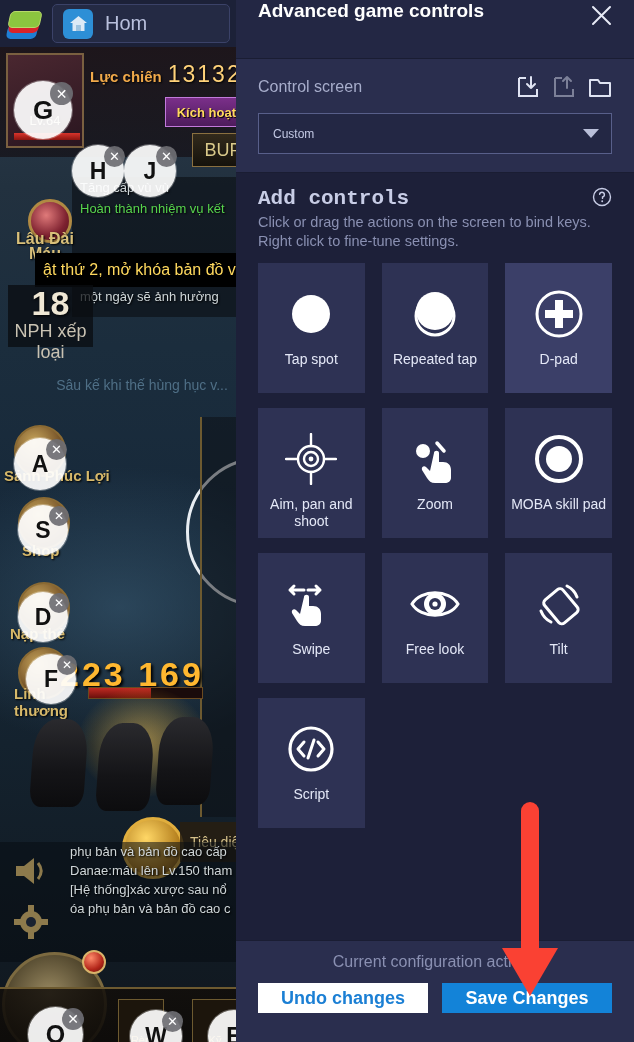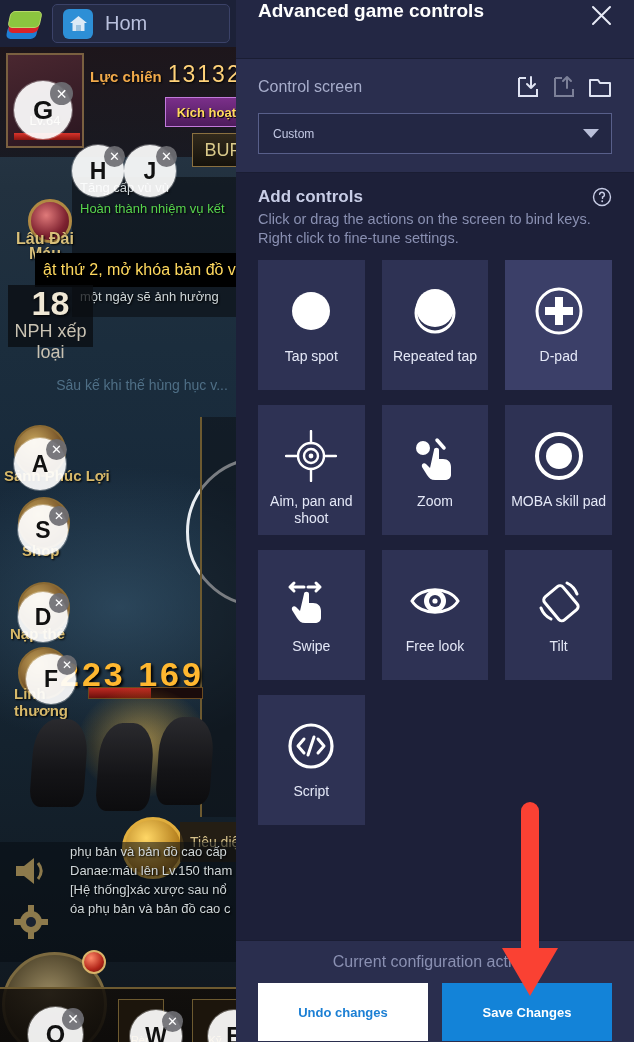--- a/index.html
+++ b/index.html
@@ -255,21 +255,21 @@
   .caret { width: 0; height: 0; border-left: 8px solid transparent; border-right: 8px solid transparent;
     border-top: 9px solid #b9bfd9; }
 
   .add-block {
     flex: 1 1 auto;
     background: #1d2039;
     padding: 14px 22px 0 22px;
     overflow: hidden;
   }
   .add-head { display: flex; align-items: flex-start; }
-  .add-title { color: #c8cde6; font-size: 17px; font-weight: bold; flex: 1; }
+  .add-title { color: #c8cde6; font-size: 21px; font-weight: bold; flex: 1; font-family: Liberation Mono, monospace; }
   .help-icon { width: 20px; height: 20px; cursor: pointer; }
   .add-sub { color: #8a90b2; font-size: 14.5px; line-height: 19px; margin-top: 3px; }
 
   .grid {
     margin-top: 12px;
     display: grid; grid-template-columns: repeat(3, 1fr);
     gap: 15px 17px;
   }
   .card {
     height: 130px; background: #2e3254;
@@ -283,22 +283,22 @@
   .footer {
     flex: 0 0 auto; height: 102px;
     background: #2a2e4e;
     padding: 12px 22px 14px 22px;
     border-top: 1px solid #1a1d33;
     display: flex; flex-direction: column; align-items: center;
   }
   .footer-label { color: #8a90b2; font-size: 16px; margin-bottom: 12px; }
   .footer-btns { display: flex; gap: 14px; width: 100%; }
   .btn {
-    flex: 1; height: 58px; display: flex; align-items: center; justify-content: center;
-    font-size: 13px; font-weight: bold; cursor: pointer; border: none;
+    flex: 1; height: 30px; display: flex; align-items: center; justify-content: center;
+    font-size: 18px; font-weight: bold; cursor: pointer; border: none;
   }
   .btn-undo { background: #ffffff; color: #1b7fd4; }
   .btn-save { background: #1383d8; color: #ffffff; }
 
   
   #annot-arrow { position: absolute; left: 0; top: 0; width: 634px; height: 1042px; pointer-events: none; }
 </style>
 </head>
 <body>
 

